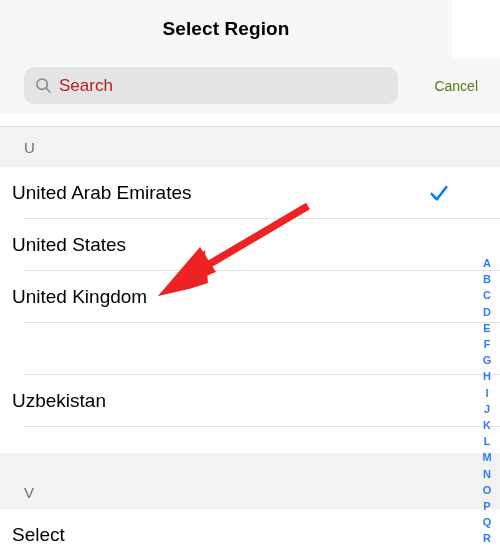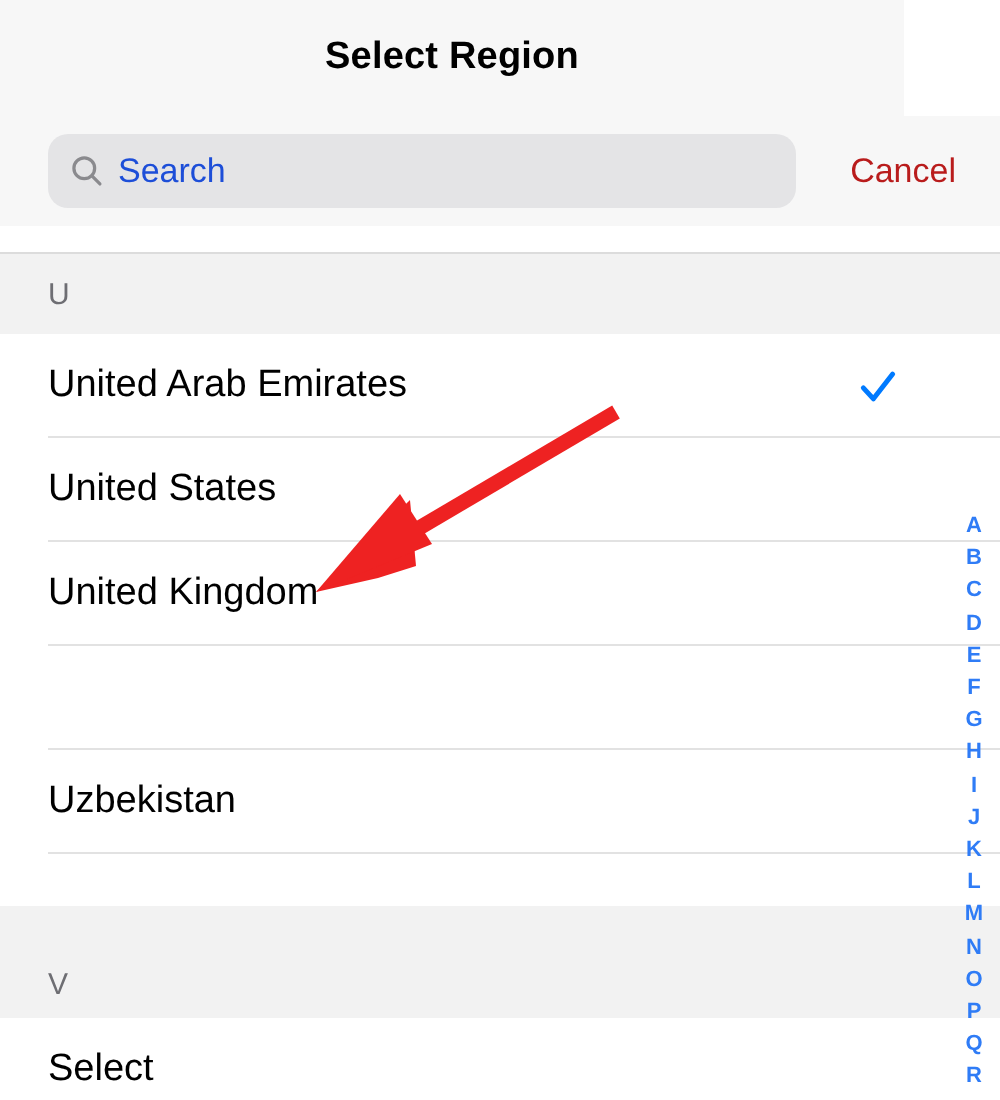--- a/index.html
+++ b/index.html
@@ -39,26 +39,26 @@
     position:relative;
     flex:0 0 374px;
     height:37px;
     background:#e4e4e6;
     border-radius:10px;
     display:flex; align-items:center;
     padding-left:11px;
   }
   .search-icon { width:17px; height:17px; flex:0 0 17px; display:block; }
   .search-placeholder {
-    font-size:17px; color:#1d4ed8;
+    font-size:17px; color:#b91c1c;
     margin-left:7px;
   }
   .cancel-button {
     margin-left:auto;
-    font-size:17px; color:#b91c1c;
+    font-size:14px; color:#4d7c0f;
     padding-right:6px;
     cursor:pointer;
   }
   .header-divider {
     position:absolute; left:0; top:126px;
     width:500px; height:1px;
     background:#dcdcdc;
   }
 
   
@@ -74,21 +74,21 @@
     padding-left:24px;
     font-size:15px; color:#6e6e73;
     font-weight:normal;
   }
   .section-header.tall { height:56px; align-items:flex-end; padding-bottom:8px; }
   .row {
     position:relative;
     height:52px;
     background:#ffffff;
     display:flex; align-items:center;
-    padding-left:24px; padding-right:24px;
+    padding-left:12px; padding-right:24px;
     cursor:pointer;
   }
   .row-label {
     font-size:19px; color:#000000;
   }
   .row-sep {
     position:absolute; left:24px; right:0; bottom:0;
     height:1px; background:#e2e2e2;
   }
   .check-icon {

